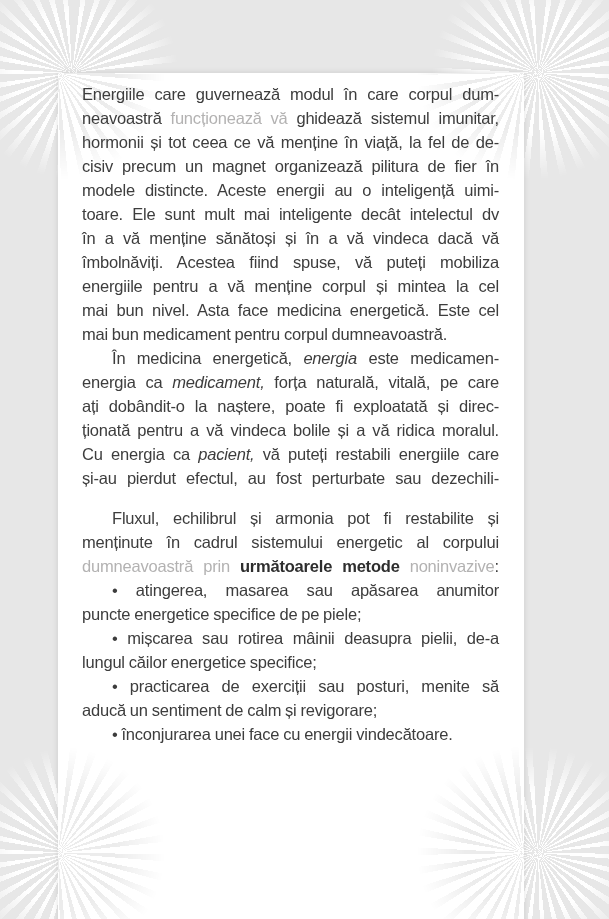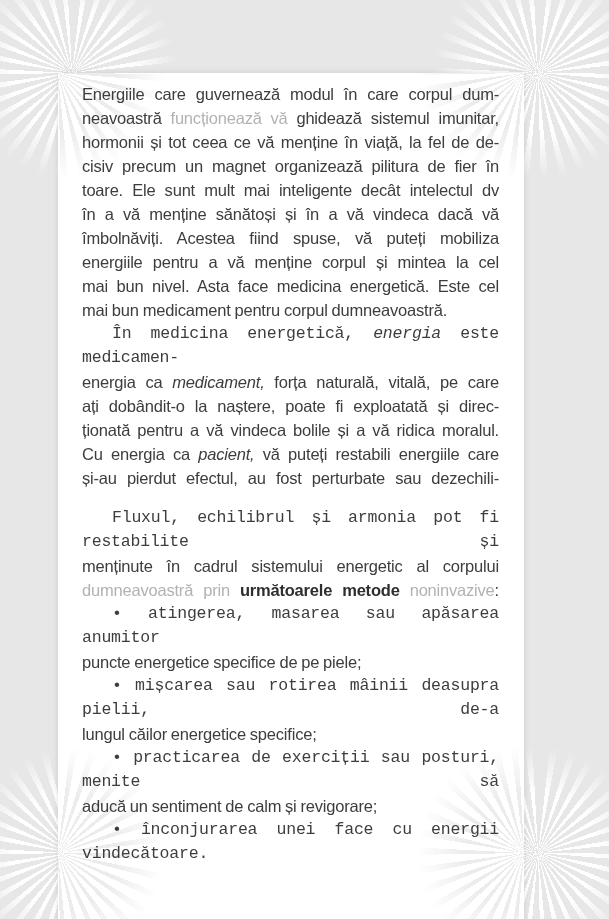--- a/index.html
+++ b/index.html
@@ -53,21 +53,21 @@
     font-size: 16.5px;
     line-height: 24px;
     letter-spacing: -0.2px;
     word-spacing: -0.5px;
   }
   .para { margin: 0; }
   .line {
     text-align: justify;
     text-align-last: justify;
   }
-  .line.indent { text-indent: 30px; font-family: Liberation Mono, monospace; }
+  .line.indent { text-indent: 30px; }
   .line.last { text-align-last: left; }
   .s-n { color: var(--body, #3d3d3d); }
   .s-m { color: var(--muted, #b3b2b2); }
   .s-i { font-style: italic; }
   .s-b { font-weight: 700; color: var(--bold, #2e2e2e); }
 
   .footer {
     position: absolute;
     left: 12px; right: 24px; bottom: 6px;
     font-family: Liberation Serif, serif;
@@ -92,20 +92,21 @@
     <div class="burst inner i-tr"></div>
     <div class="burst inner i-bl"></div>
     <div class="burst inner i-br"></div>
 
     <div class="text-col">
         <div class="para">
           <div class="line"><span class="s-n">Energiile care guvernează modul în care corpul dum-</span></div>
           <div class="line"><span class="s-n">neavoastră </span><span class="s-m">funcționează vă</span><span class="s-n"> ghidează sistemul imunitar,</span></div>
           <div class="line"><span class="s-n">hormonii și tot ceea ce vă menține în viață, la fel de de-</span></div>
           <div class="line"><span class="s-n">cisiv precum un magnet organizează pilitura de fier în</span></div>
+          <div class="line"><span class="s-n">modele distincte. Aceste energii au o inteligență uimi-</span></div>
           <div class="line"><span class="s-n">toare. Ele sunt mult mai inteligente decât intelectul dv</span></div>
           <div class="line"><span class="s-n">în a vă menține sănătoși și în a vă vindeca dacă vă</span></div>
           <div class="line"><span class="s-n">îmbolnăviți. Acestea fiind spuse, vă puteți mobiliza</span></div>
           <div class="line"><span class="s-n">energiile pentru a vă menține corpul și mintea la cel</span></div>
           <div class="line"><span class="s-n">mai bun nivel. Asta face medicina energetică. Este cel</span></div>
           <div class="line last"><span class="s-n">mai bun medicament pentru corpul dumneavoastră.</span></div>
         </div>
         <div class="para">
           <div class="line indent"><span class="s-n">În medicina energetică, </span><span class="s-i">energia</span><span class="s-n"> este medicamen-</span></div>
           <div class="line"><span class="s-n">energia ca </span><span class="s-i">medicament,</span><span class="s-n"> forța naturală, vitală, pe care</span></div>

